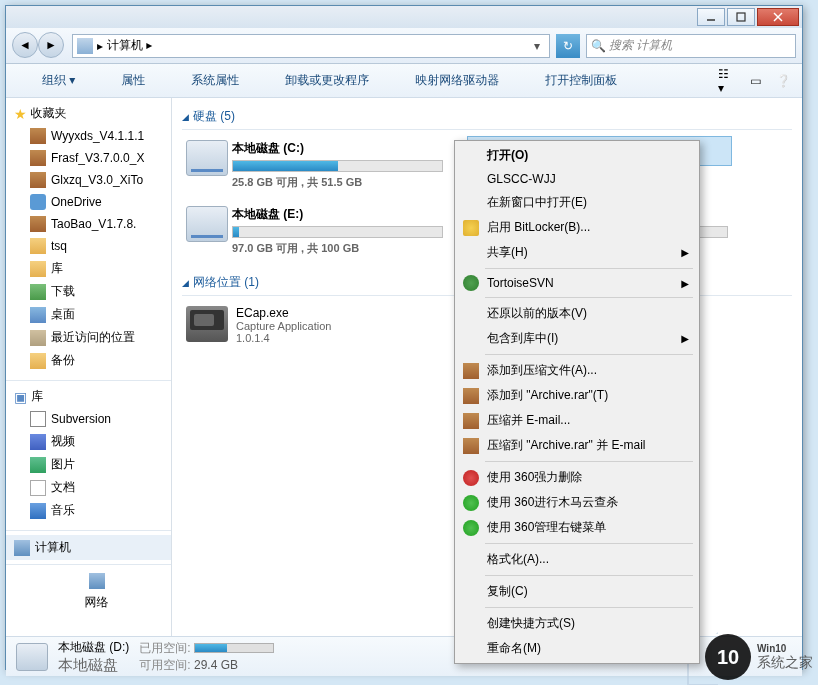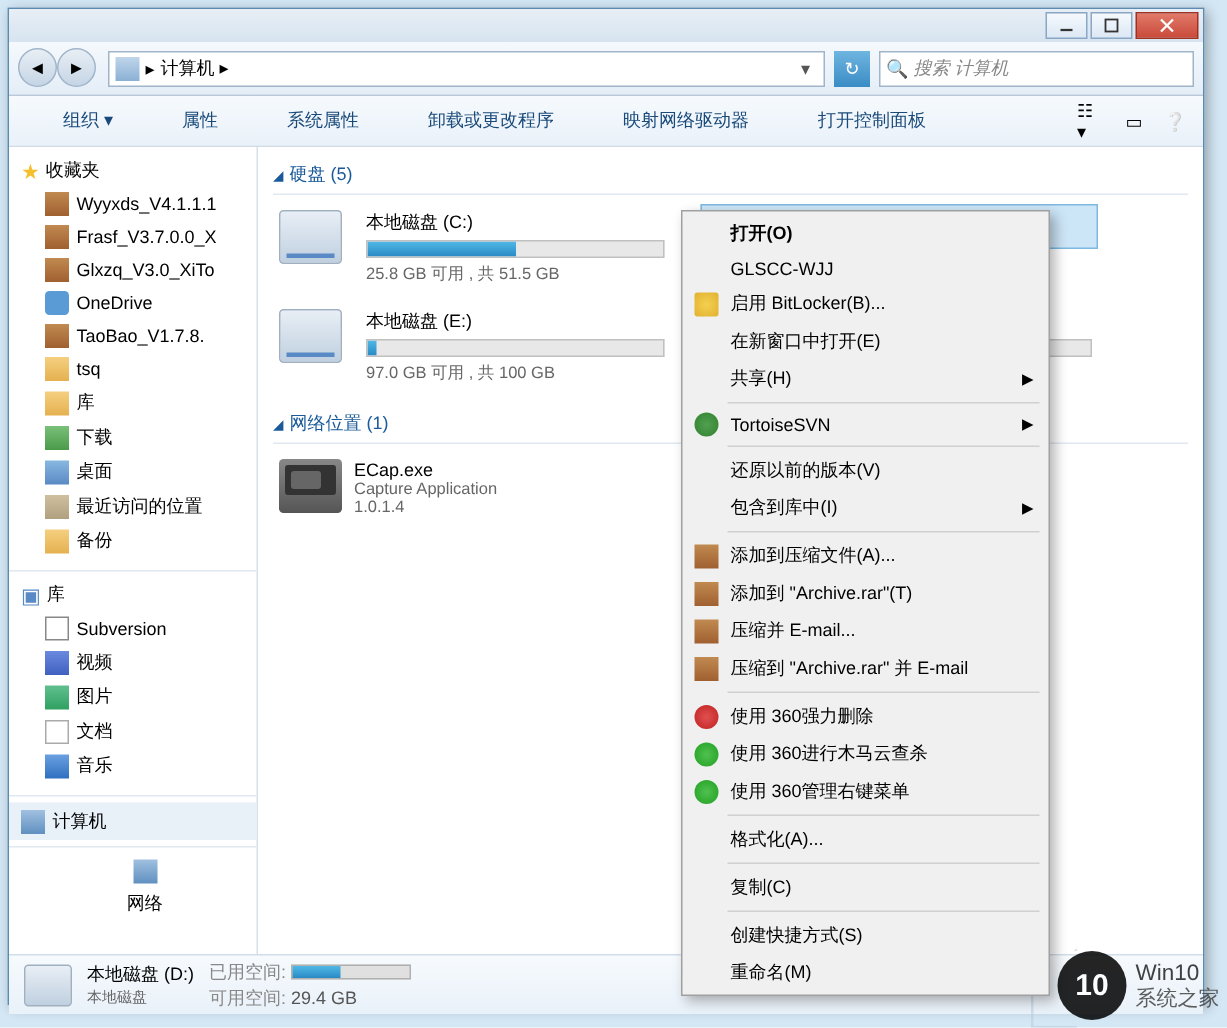--- a/index.html
+++ b/index.html
@@ -50,40 +50,40 @@
 .icon.music { background: linear-gradient(#6aa0e0, #3070c0); }
 .side-sep { height: 1px; background: #e0e8f0; margin: 4px 0; }
 .side-computer { display: flex; align-items: center; gap: 5px; padding: 4px 8px; background: #e8f0f8; }
 .side-computer .icon { width: 16px; height: 16px; background: linear-gradient(#a0c0e0, #6090c0); }
 .side-net { display: flex; align-items: center; gap: 5px; padding: 4px 8px 4px 24px; flex-direction: column; }
 
 .main { flex: 1; background: #fff; overflow-y: auto; padding: 6px 10px; }
 .section-header { color: #1a5a9a; font-size: 13px; padding: 4px 0; display: flex; align-items: center; gap: 4px; border-bottom: 1px solid #e0e8f0; margin-bottom: 6px; }
 .section-header .tri { font-size: 9px; }
 .drives { display: flex; flex-wrap: wrap; gap: 8px 20px; }
-.drive { width: 265px; display: flex; gap: 16px; padding: 4px; }
+.drive { width: 265px; display: flex; gap: 4px; padding: 4px; font-weight: bold; }
 .drive.selected { background: #cce5f7; border: 1px solid #7fb8e0; }
 .drive-icon { width: 42px; height: 36px; background: linear-gradient(#e8eef5, #c0d0e0); border: 1px solid #a0b0c0; border-radius: 3px; position: relative; }
 .drive-icon::after { content: ''; position: absolute; bottom: 3px; left: 4px; right: 4px; height: 3px; background: #5a8ac5; }
 .drive-info { flex: 1; }
 .drive-name { font-size: 12px; margin-bottom: 3px; }
 .drive-bar { width: 100%; height: 12px; background: #e8e8e8; border: 1px solid #c0c0c0; margin-bottom: 3px; overflow: hidden; }
 .drive-bar-fill { height: 100%; background: linear-gradient(#4fb8e5, #2a8ac5); }
 .drive-stats { font-size: 11px; color: #666; }
 .net-item { display: flex; gap: 8px; padding: 4px; width: 265px; }
 .net-icon { width: 42px; height: 36px; background: linear-gradient(#888, #555); border-radius: 3px; position: relative; }
 .net-icon::before { content: ''; position: absolute; top: 4px; left: 4px; right: 4px; height: 20px; background: #333; border-radius: 2px; }
 .net-icon::after { content: ''; position: absolute; top: 8px; left: 8px; width: 20px; height: 12px; background: #666; border-radius: 2px; }
 .net-info .name { font-size: 12px; }
 .net-info .desc { font-size: 11px; color: #666; }
 
 .status { height: 40px; border-top: 1px solid #d0dce8; background: linear-gradient(#f6fafd, #e9f1f9); display: flex; align-items: center; padding: 0 10px; gap: 10px; }
 .status-icon { width: 32px; height: 28px; background: linear-gradient(#e8eef5, #c0d0e0); border: 1px solid #a0b0c0; border-radius: 3px; }
 .status-text .line1 { font-size: 12px; }
-.status-text .line2 { font-size: 10px; color: #666; }
+.status-text .line2 { font-size: 15px; color: #666; }
 .status-col { font-size: 11px; color: #555; }
 .status-col .lbl { color: #888; }
 .status-bar-mini { display: inline-block; width: 80px; height: 10px; background: #e0e0e0; border: 1px solid #b0b0b0; vertical-align: middle; }
 .status-bar-mini-fill { height: 100%; background: linear-gradient(#4fb8e5, #2a8ac5); width: 41%; }
 
 .ctx-menu { position: absolute; left: 454px; top: 140px; width: 246px; background: #f0f0f0; border: 1px solid #a0a0a0; box-shadow: 3px 3px 8px rgba(0,0,0,0.3); padding: 2px; z-index: 100; }
 .ctx-item { display: flex; align-items: center; padding: 4px 8px 4px 30px; position: relative; cursor: pointer; font-size: 12px; }
 .ctx-item.bold { font-weight: bold; }
 .ctx-item .arrow { margin-left: auto; font-size: 10px; }
 .ctx-icon { position: absolute; left: 6px; width: 16px; height: 16px; }
@@ -91,21 +91,21 @@
 .ctx-icon.svn { background: #fff; border: 1px solid #888; }
 .ctx-icon.tort { background: radial-gradient(#50a050, #308030); border-radius: 50%; }
 .ctx-icon.rar { background: linear-gradient(#c08a50, #a06030); }
 .ctx-icon.s360 { background: radial-gradient(#50c050, #20a020); border-radius: 50%; }
 .ctx-icon.s360r { background: radial-gradient(#e05050, #c02020); border-radius: 50%; }
 .ctx-sep { height: 1px; background: #d0d0d0; margin: 3px 4px 3px 28px; }
 
 .watermark { position: absolute; right: 5px; bottom: 5px; display: flex; align-items: center; gap: 6px; opacity: 0.85; }
 .wm-logo { width: 46px; height: 46px; background: #000; border-radius: 50%; display: flex; align-items: center; justify-content: center; color: #fff; font-size: 20px; font-weight: bold; position: relative; }
 .wm-logo::before { content: ''; position: absolute; width: 60px; height: 50px; left: -18px; top: -2px; background: transparent; border: 2px solid rgba(180,200,220,0.6); border-right: none; border-radius: 4px 0 0 2px; clip-path: polygon(0 20%, 30% 20%, 50% 0, 50% 100%, 0 100%); }
-.wm-text .l1 { font-size: 15px; color: #222; font-weight: 400; }
+.wm-text .l1 { font-size: 10px; color: #222; font-weight: 700; }
 .wm-text .l2 { font-size: 14px; color: #444; }
 </style>
 </head>
 <body>
 
 <div class="window">
 
   <div class="titlebar">
     <div class="win-btn">
         <svg viewBox="0 0 10 10">
@@ -325,25 +325,25 @@
 </div>
 
 <div class="ctx-menu" id="ctx-menu">
     <div class="ctx-item bold">
       <span>打开(O)</span>
     </div>
     <div class="ctx-item">
       <span>GLSCC-WJJ</span>
     </div>
     <div class="ctx-item">
+      <span>在新窗口中打开(E)</span>
+    </div>
+    <div class="ctx-item">
       <div class="ctx-icon shield"></div>
       <span>启用 BitLocker(B)...</span>
-    </div>
-    <div class="ctx-item">
-      <span>在新窗口中打开(E)</span>
     </div>
     <div class="ctx-item">
       <span>共享(H)</span>
       <span class="arrow">▶</span>
     </div>
     <div class="ctx-sep"></div>
     <div class="ctx-item">
       <div class="ctx-icon tort"></div>
       <span>TortoiseSVN</span>
       <span class="arrow">▶</span>

